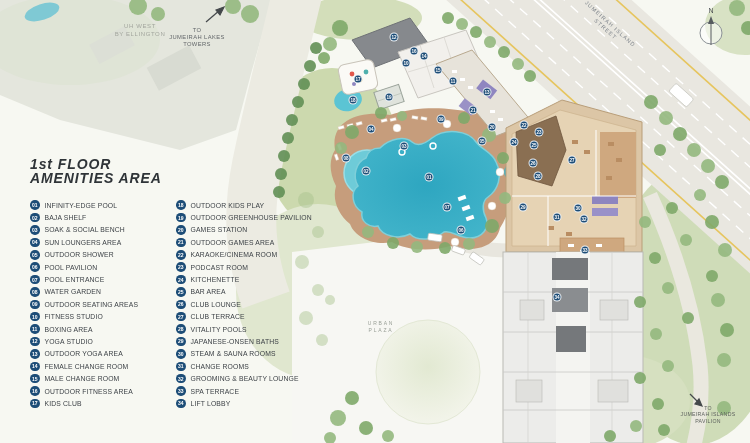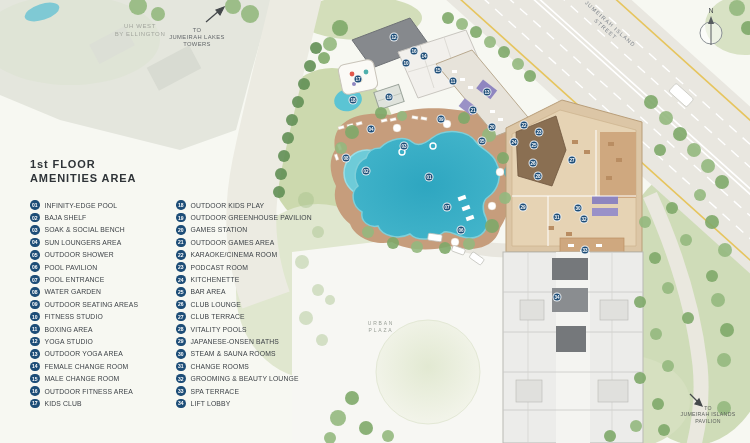--- a/index.html
+++ b/index.html
@@ -1,22 +1,22 @@
 <!DOCTYPE html>
 <html><head>
 <meta charset="utf-8">
 <style>
   html,body{margin:0;padding:0;background:#ffffff;}
   .stage{position:relative;width:750px;height:443px;overflow:hidden;
          font-family:"Liberation Sans",sans-serif;background:#f7f8f2;}
   .stage svg{position:absolute;left:0;top:0;}
   
   .panel{position:absolute;left:0;top:0;width:330px;height:443px;pointer-events:none;}
-  .title{position:absolute;left:30px;top:158px;font-size:11px;line-height:13.5px;
-         letter-spacing:.9px;color:#2f3438;font-weight:bold;}
+  .title{position:absolute;left:30px;top:158px;font-size:14px;line-height:13.5px;
+         letter-spacing:.9px;color:#2f3438;font-weight:bold;font-style:italic;}
   .col{position:absolute;top:199px;}
   #legend-col1{left:30px;} #legend-col2{left:176px;}
   .lg-item{display:flex;align-items:center;height:12.4px;white-space:nowrap;}
   .lg-badge{width:9.5px;height:9.5px;border-radius:50%;background:#1d4d77;color:#fff;
             font-size:5px;font-weight:bold;display:flex;align-items:center;justify-content:center;
             margin-right:5px;flex:0 0 auto;letter-spacing:0;}
   .lg-label{font-size:6.8px;letter-spacing:.15px;color:#3c4146;}
   
   .maplbl{position:absolute;text-align:center;text-transform:uppercase;pointer-events:none;}
   .lbl-project{left:108px;top:23px;width:64px;font-size:6px;line-height:7.5px;

